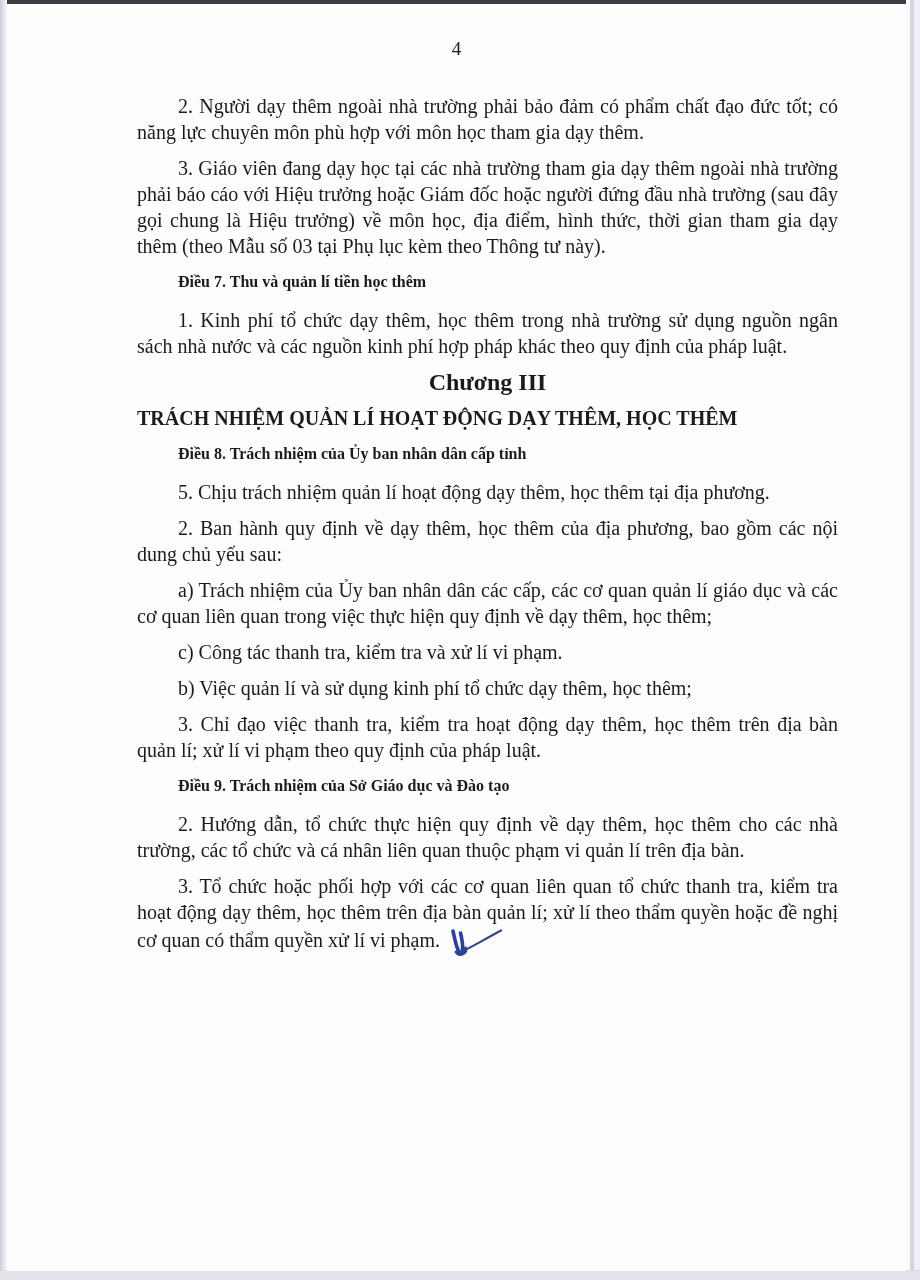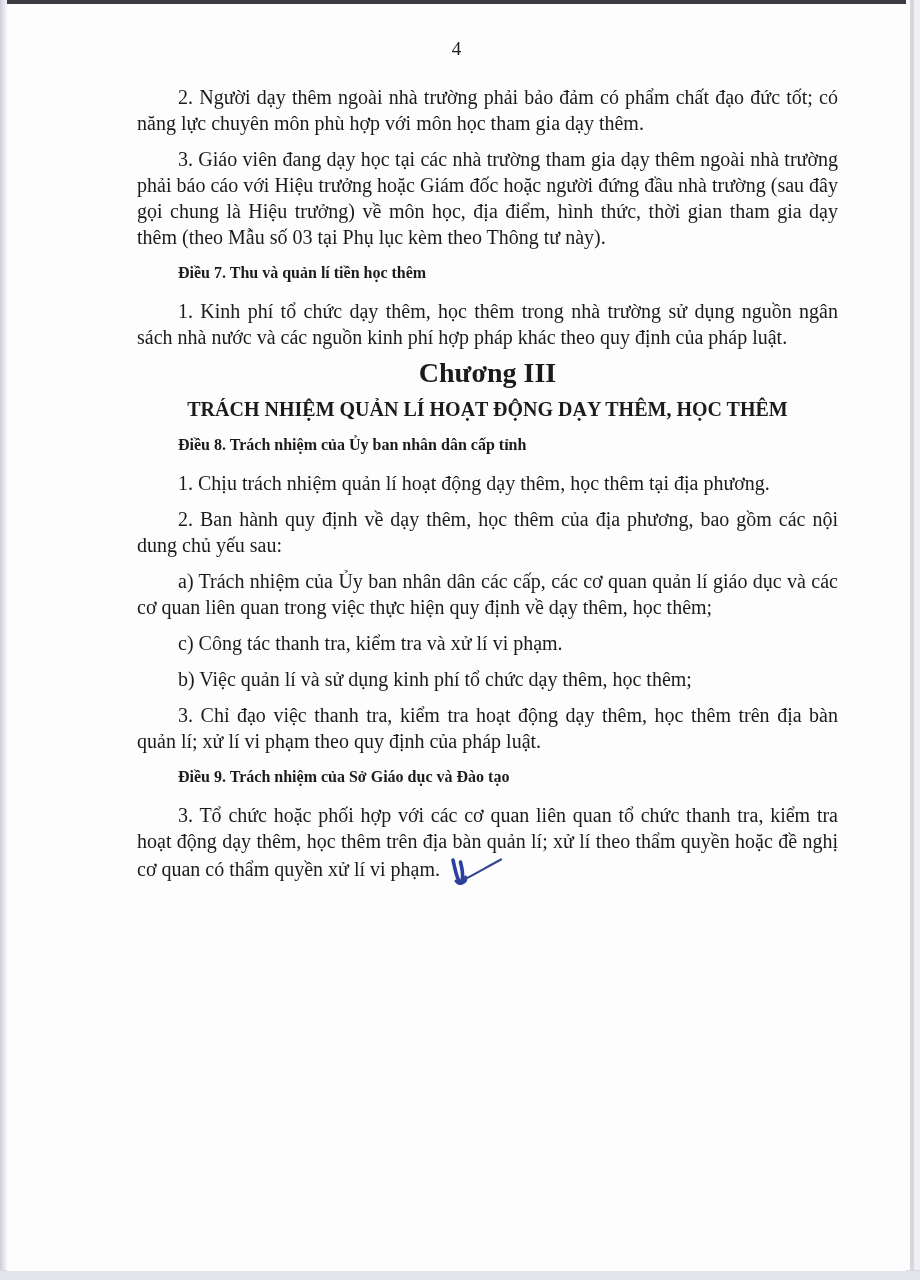--- a/index.html
+++ b/index.html
@@ -40,49 +40,48 @@
   }
   .page-number {
     margin-top: 34px;
     text-align: center;
     font-size: 19px;
     line-height: 22px;
   }
   .content {
     position: absolute;
     left: 130px;   
-    top: 80px;
+    top: 89px;
     width: 701px;
   }
   .para {
     font-size: 20px;
     line-height: 26px;
     text-align: justify;
     text-indent: 41px;
     margin: 0 0 10px 0;
   }
   .dieu-heading {
     font-size: 16px;
     line-height: 26px;
     font-weight: bold;
     padding-left: 41px;
     margin: 2px 0 12px 0;
   }
   .chapter-label {
-    font-size: 28px;
+    font-size: 24px;
     line-height: 26px;
     font-weight: bold;
     text-align: center;
     margin: 4px 0 10px 0;
   }
   .chapter-title {
     font-size: 20px;
     line-height: 26px;
     font-weight: bold;
-    text-align: center;
     white-space: nowrap;
     margin: 0 0 10px 0;
   }
   .pen-mark {
     display: inline-block;
     width: 62px;
     height: 36px;
     vertical-align: -14px;
     margin-left: 4px;
   }
@@ -110,35 +109,36 @@
     <p class="para">1. Kinh phí tổ chức dạy thêm, học thêm trong nhà trường sử dụng nguồn ngân sách nhà nước và các nguồn kinh phí hợp pháp khác theo quy định của pháp luật.</p>
 
 
 
     <p class="chapter-label">Chương III</p>
 
     <p class="chapter-title">TRÁCH NHIỆM QUẢN LÍ HOẠT ĐỘNG DẠY THÊM, HỌC THÊM</p>
 
     <p class="dieu-heading">Điều 8. Trách nhiệm của Ủy ban nhân dân cấp tỉnh</p>
 
-    <p class="para">1. Chịu trách nhiệm quản lí hoạt động dạy thêm, học thêm tại địa phương.</p>
+    <p class="para">5. Chịu trách nhiệm quản lí hoạt động dạy thêm, học thêm tại địa phương.</p>
 
     <p class="para">2. Ban hành quy định về dạy thêm, học thêm của địa phương, bao gồm các nội dung chủ yếu sau:</p>
 
     <p class="para">a) Trách nhiệm của Ủy ban nhân dân các cấp, các cơ quan quản lí giáo dục và các cơ quan liên quan trong việc thực hiện quy định về dạy thêm, học thêm;</p>
 
     <p class="para">c) Công tác thanh tra, kiểm tra và xử lí vi phạm.</p>
 
     <p class="para">b) Việc quản lí và sử dụng kinh phí tổ chức dạy thêm, học thêm;</p>
 
     <p class="para">3. Chỉ đạo việc thanh tra, kiểm tra hoạt động dạy thêm, học thêm trên địa bàn quản lí; xử lí vi phạm theo quy định của pháp luật.</p>
 
     <p class="dieu-heading">Điều 9. Trách nhiệm của Sở Giáo dục và Đào tạo</p>
 
 
+    <p class="para">2. Hướng dẫn, tổ chức thực hiện quy định về dạy thêm, học thêm cho các nhà trường, các tổ chức và cá nhân liên quan thuộc phạm vi quản lí trên địa bàn.</p>
 
     <p class="para">
       <span>3. Tổ chức hoặc phối hợp với các cơ quan liên quan tổ chức thanh tra, kiểm tra hoạt động dạy thêm, học thêm trên địa bàn quản lí; xử lí theo thẩm quyền hoặc đề nghị cơ quan có thẩm quyền xử lí vi phạm.</span><svg class="pen-mark" viewBox="0 0 62 36" xmlns="http://www.w3.org/2000/svg">
         <path d="M9 6 C10.5 13 12 21 14.5 26 C16 29 18 28.5 18.5 24 C19 19.5 17.5 12 16.5 8" fill="none" stroke="#2b3f9e" stroke-width="3.6" stroke-linecap="round"></path>
         <path d="M12 27 C14 30 16.5 30.5 20 28 C21.5 27 22 25 21.5 23" fill="none" stroke="#2b3f9e" stroke-width="3" stroke-linecap="round"></path>
         <path d="M18 26.5 C26 23 42 13.5 57 5.5" fill="none" stroke="#33478f" stroke-width="2.2" stroke-linecap="round"></path>
       </svg>
     </p>
 
   </div>

